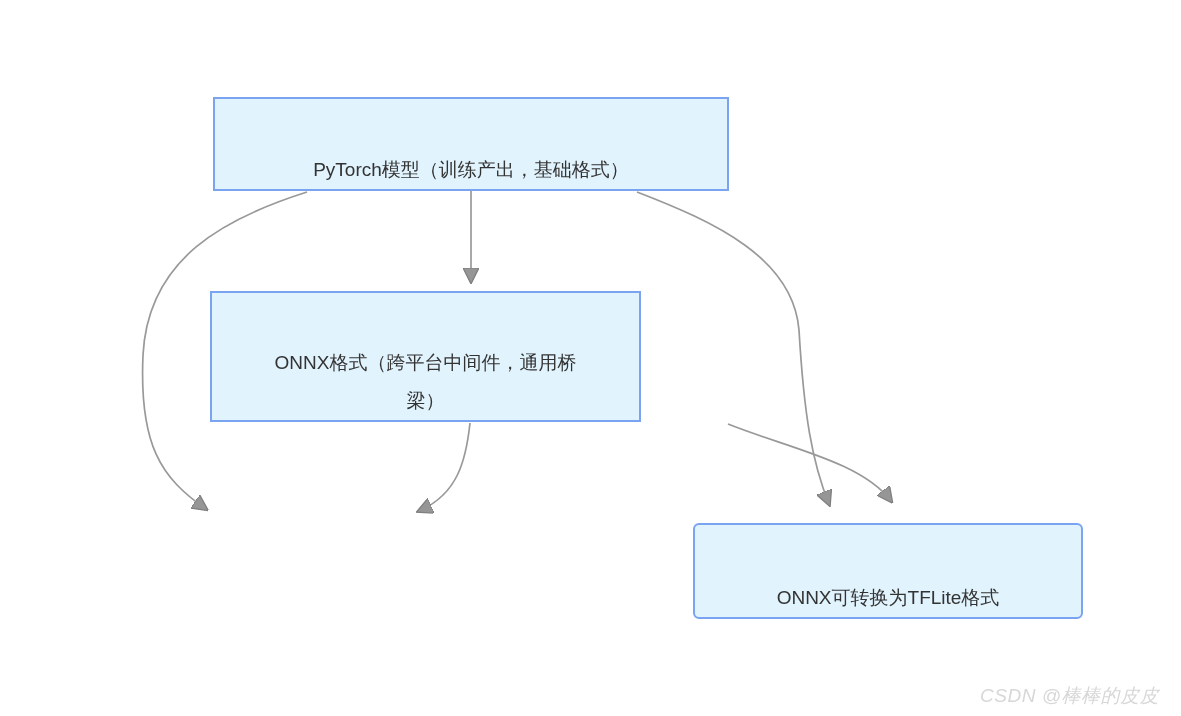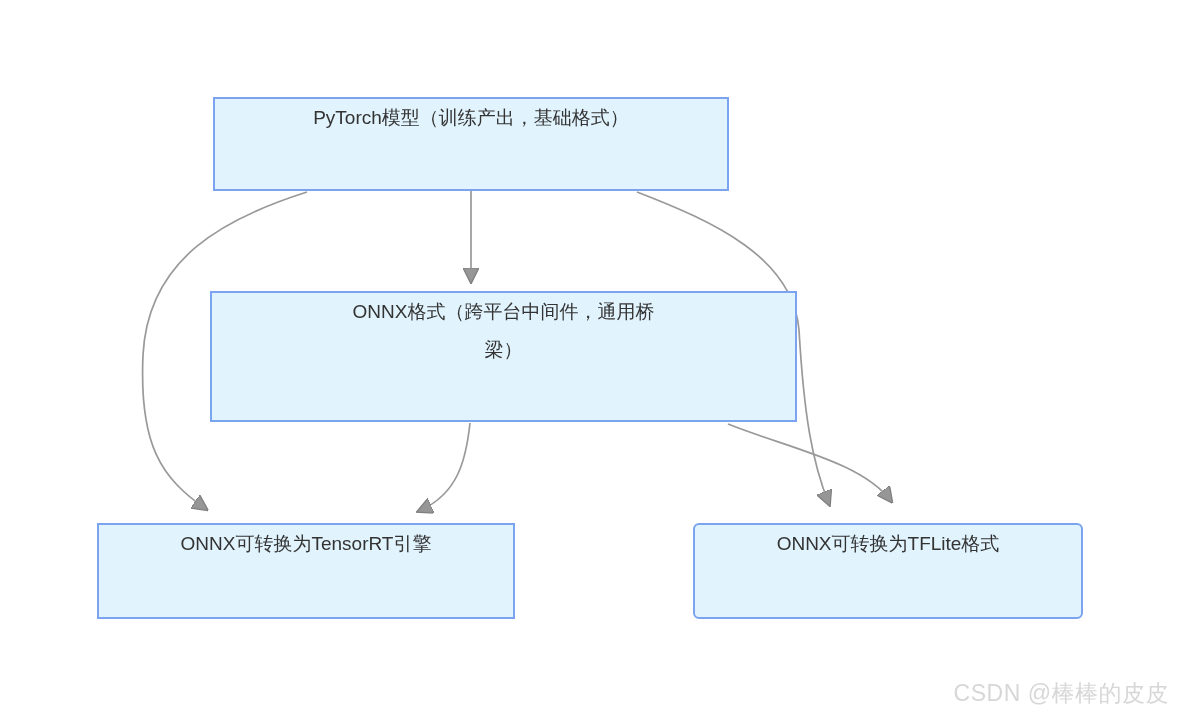--- a/index.html
+++ b/index.html
@@ -21,42 +21,43 @@
     top: 0;
     width: 1181px;
     height: 716px;
   }
   .node {
     position: absolute;
     box-sizing: border-box;
     background: #e1f3fd;
     border: 2px solid #7aa3f0;
     display: flex;
-    align-items: flex-start;
+    align-items: flex-end;
     justify-content: center;
     text-align: center;
     color: #333333;
     font-size: 19px;
     line-height: 38px;
     white-space: pre-line;
     padding: 0 14px;
   }
   .node-pytorch  { left: 213px; top: 97px;  width: 516px; height: 94px;  }
-  .node-onnx     { left: 210px; top: 291px; width: 587px; height: 131px; }
+  .node-onnx     { left: 210px; top: 291px; width: 431px; height: 131px; }
   .node-tensorrt { left: 97px;  top: 523px; width: 418px; height: 96px;  }
   .node-tflite   { left: 693px; top: 523px; width: 390px; height: 96px; border-radius: 6px;  }
   .watermark {
     position: absolute;
-    right: 12px;
+    right: 22px;
     bottom: 7px;
-    font-size: 23px;
+    font-size: 19px;
     color: #d7d7d7;
     text-shadow: 1px 1px 1px rgba(255,255,255,0.95);
     letter-spacing: 0.5px;
     user-select: none;
+    font-style: italic;
   }
 </style>
 </head>
 <body>
 
 <div class="canvas">
 
   <svg class="edges-layer" width="1181" height="716" viewBox="0 0 1181 716" xmlns="http://www.w3.org/2000/svg">
     <defs>
       <marker id="arrow" viewBox="0 0 10 10" refX="8.2" refY="5" markerWidth="9.5" markerHeight="9.5" orient="auto-start-reverse">
@@ -74,23 +75,20 @@
 
   <div class="node node-pytorch">
     <span>PyTorch模型（训练产出，基础格式）</span>
   </div>
 
   <div class="node node-onnx">
     <span>ONNX格式（跨平台中间件，通用桥
 梁）</span>
   </div>
 
-  <div class="node node-tensorrt">
-    <span>ONNX可转换为TensorRT引擎</span>
-  </div>
 
   <div class="node node-tflite">
     <span>ONNX可转换为TFLite格式</span>
   </div>
 
   <div class="watermark">CSDN @棒棒的皮皮</div>
 
 </div>
 
 </body></html>

